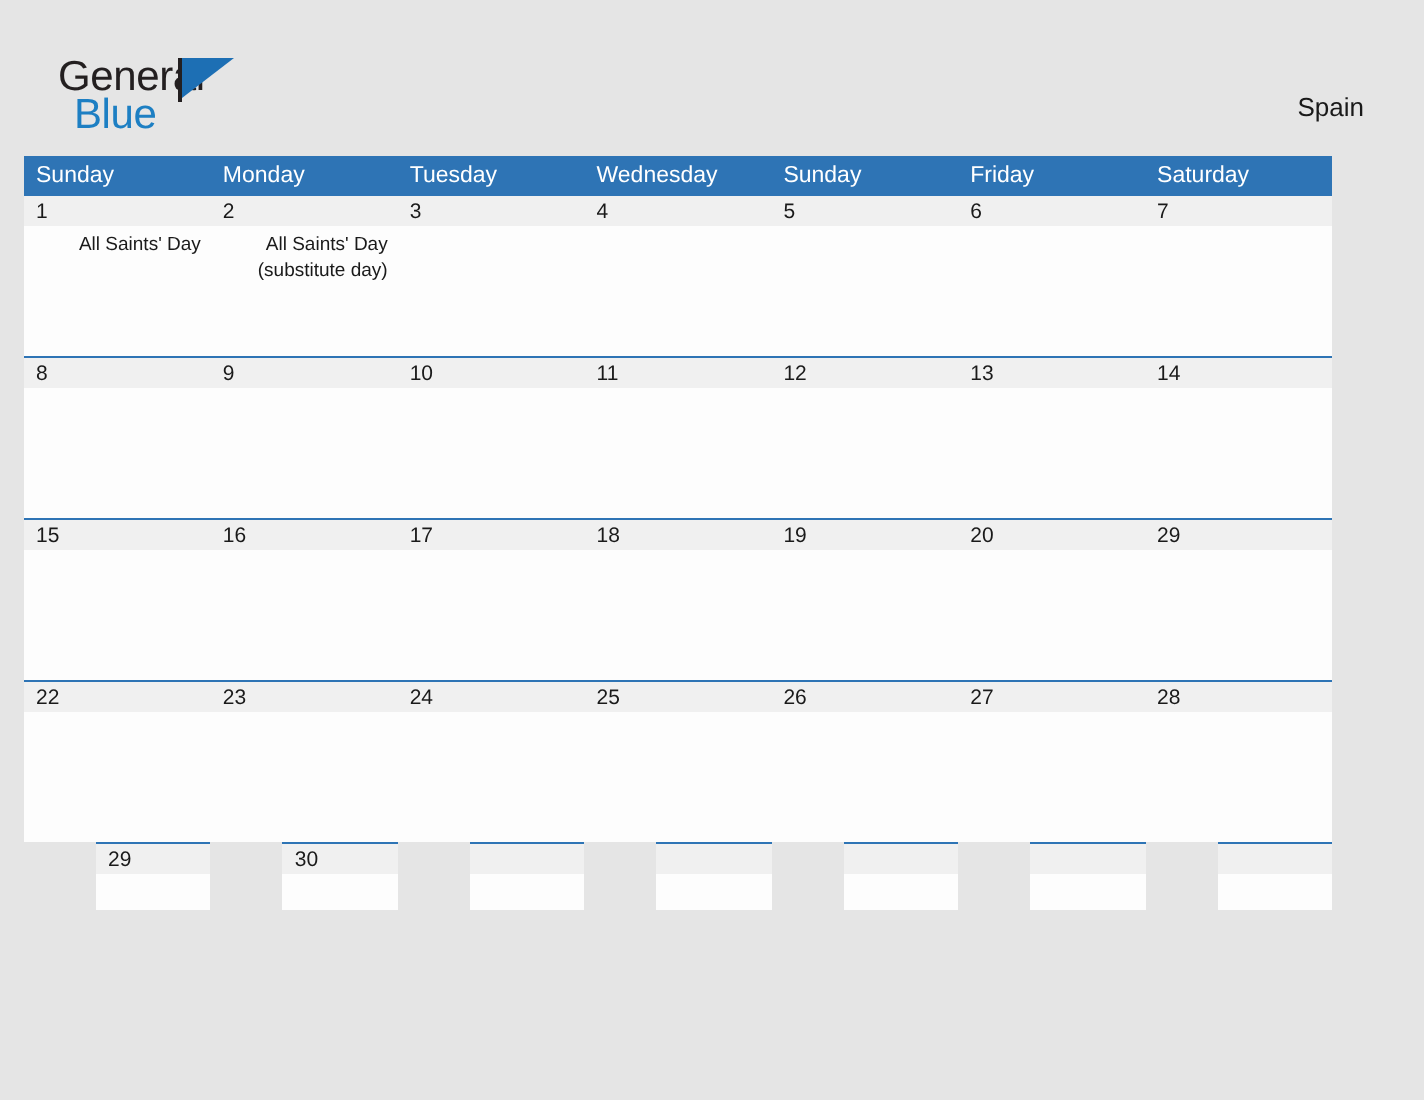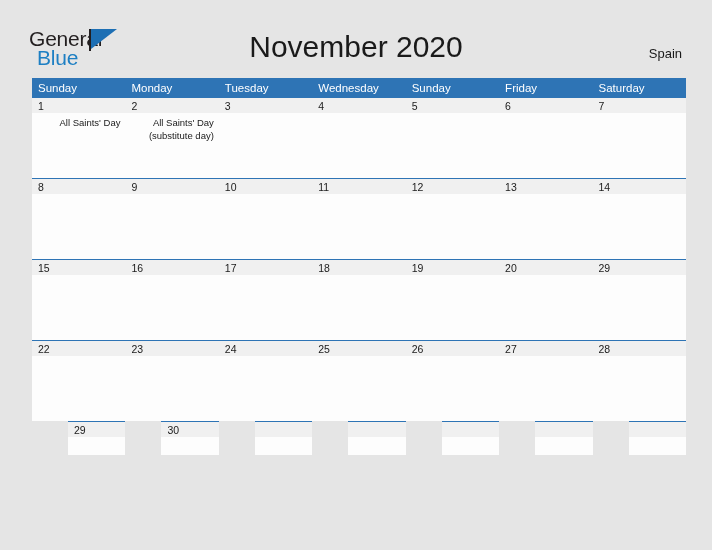--- a/index.html
+++ b/index.html
@@ -93,21 +93,21 @@
     right: 30px;
     top: 46px;
     font-size: 13px;
     color: #1a1a1a;
     font-family: "Liberation Sans", sans-serif;
   }
 
   
   .calendar {
     position: absolute;
-    left: 32px;
+    left: 12px;
     top: 78px;
     width: 654px;
     border-collapse: collapse;
     table-layout: fixed;
   }
 
   .calendar th {
     background: #2e74b5;
     color: #ffffff;
     font-size: 11.5px;
@@ -171,21 +171,20 @@
 
   <div class="header">
 
     <div class="logo">
       <span class="logo-general">General</span>
       <span class="logo-mast"></span>
       <span class="logo-flag"></span>
       <span class="logo-blue">Blue</span>
     </div>
 
-    <div class="title">November 2020</div>
 
     <div class="country">Spain</div>
 
   </div>
 
   <table class="calendar">
     <thead>
       <tr>
         <th>Sunday</th>
         <th>Monday</th>

